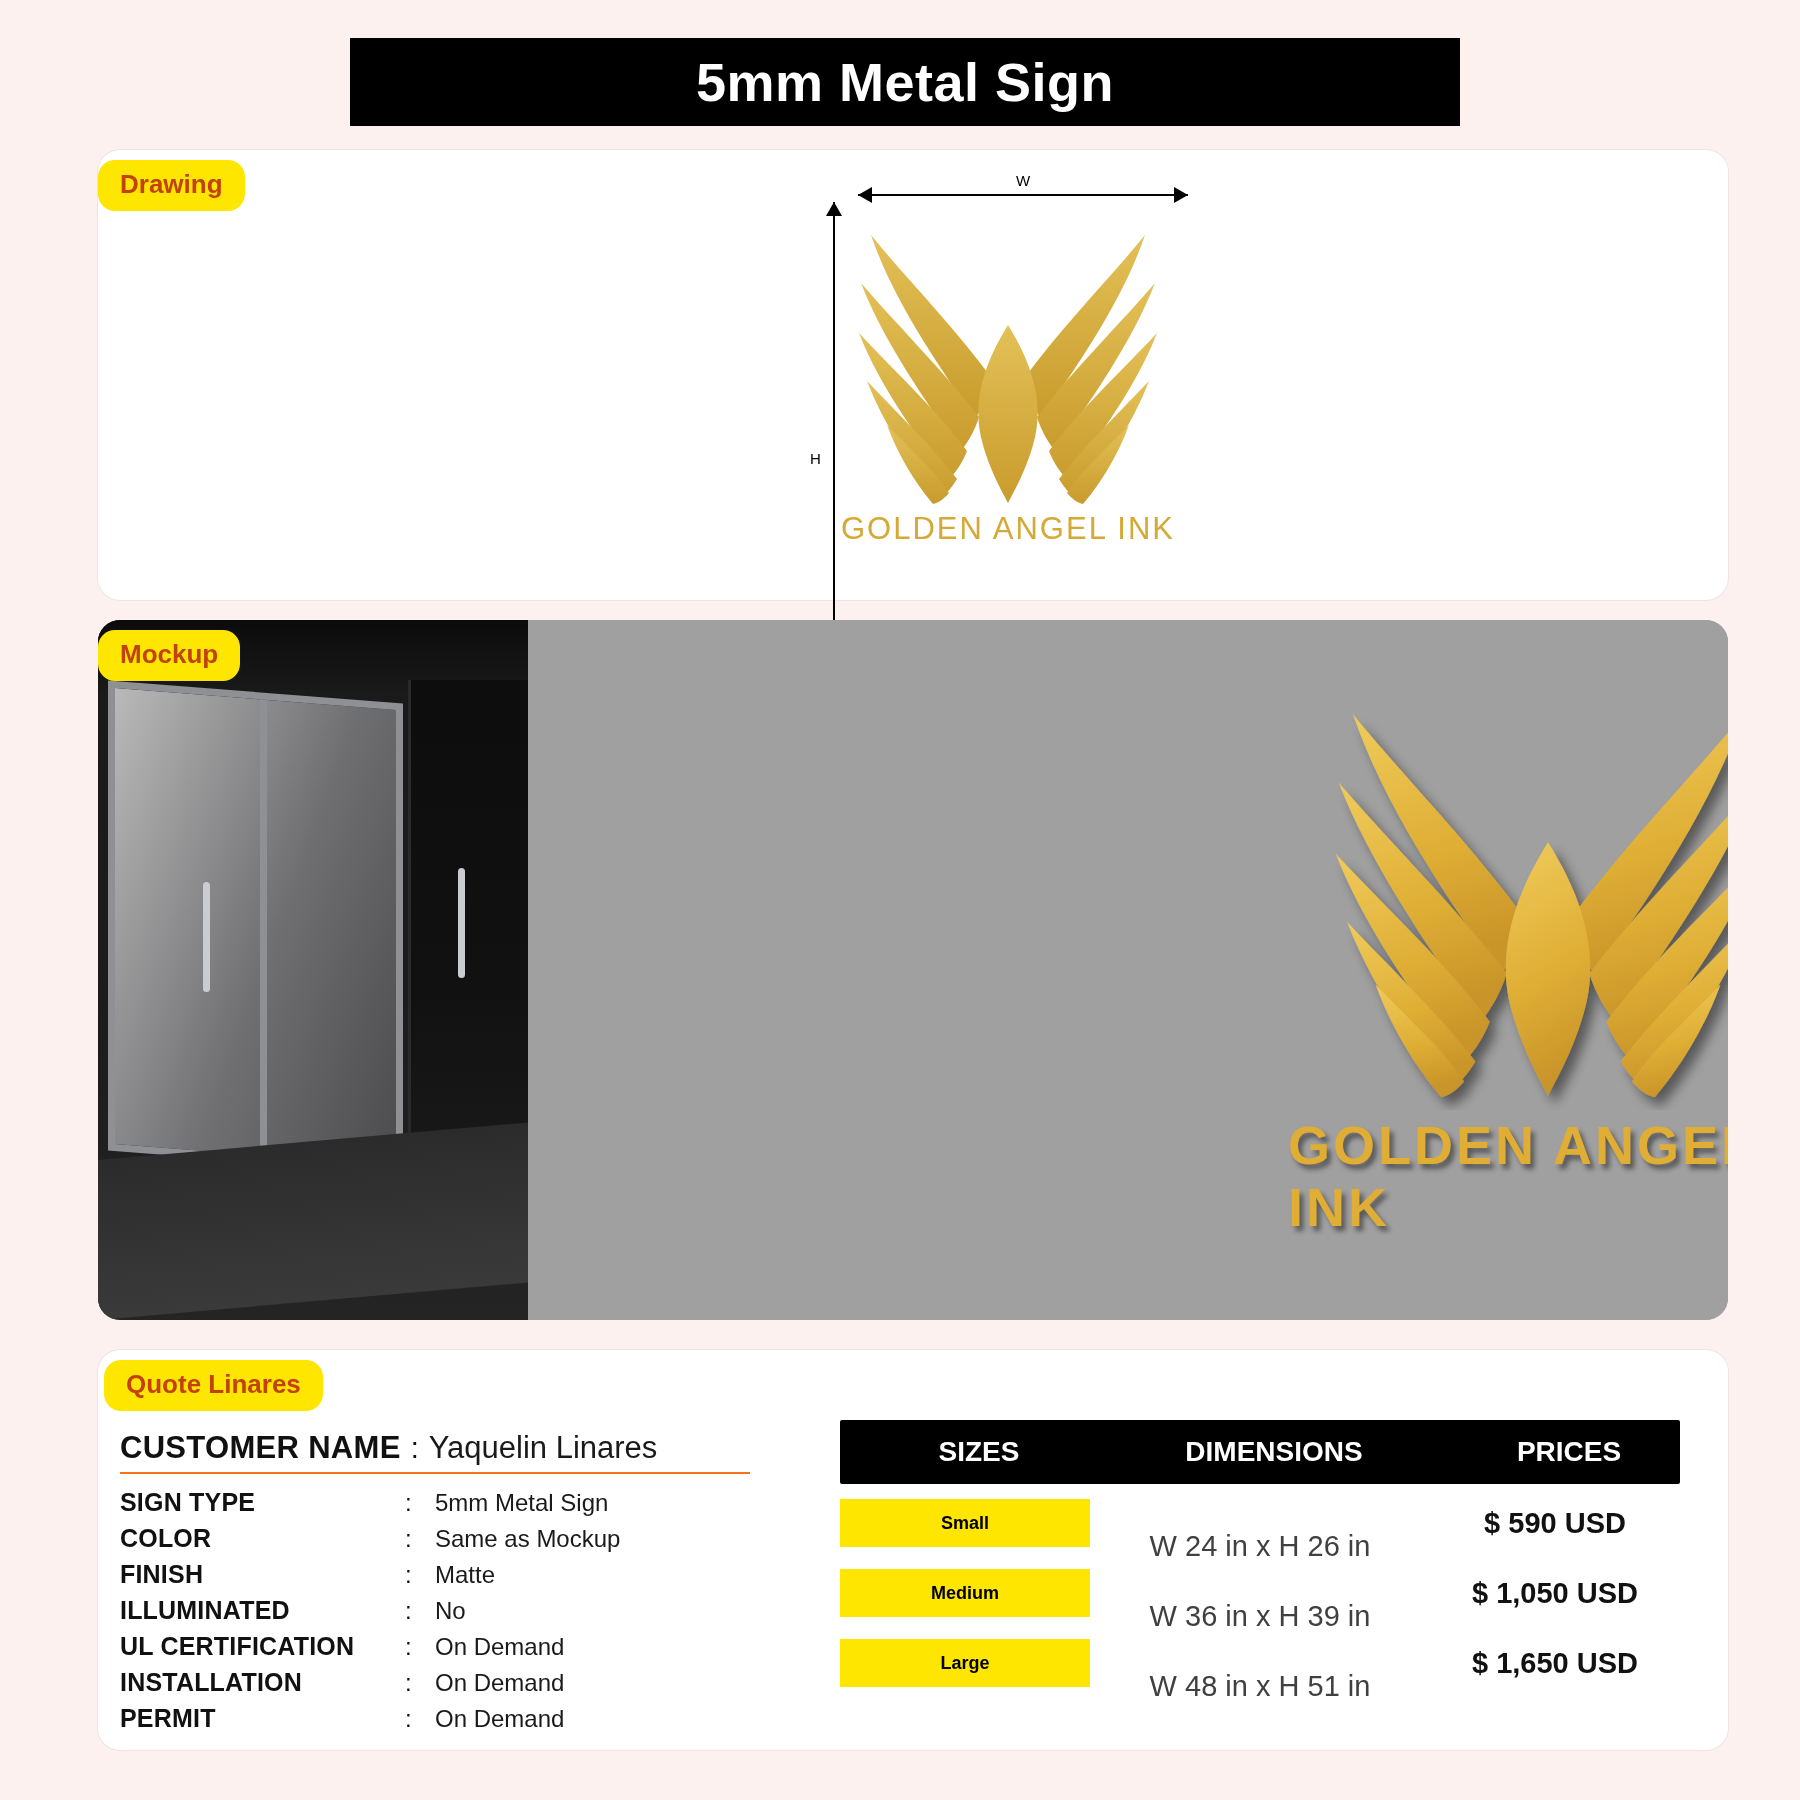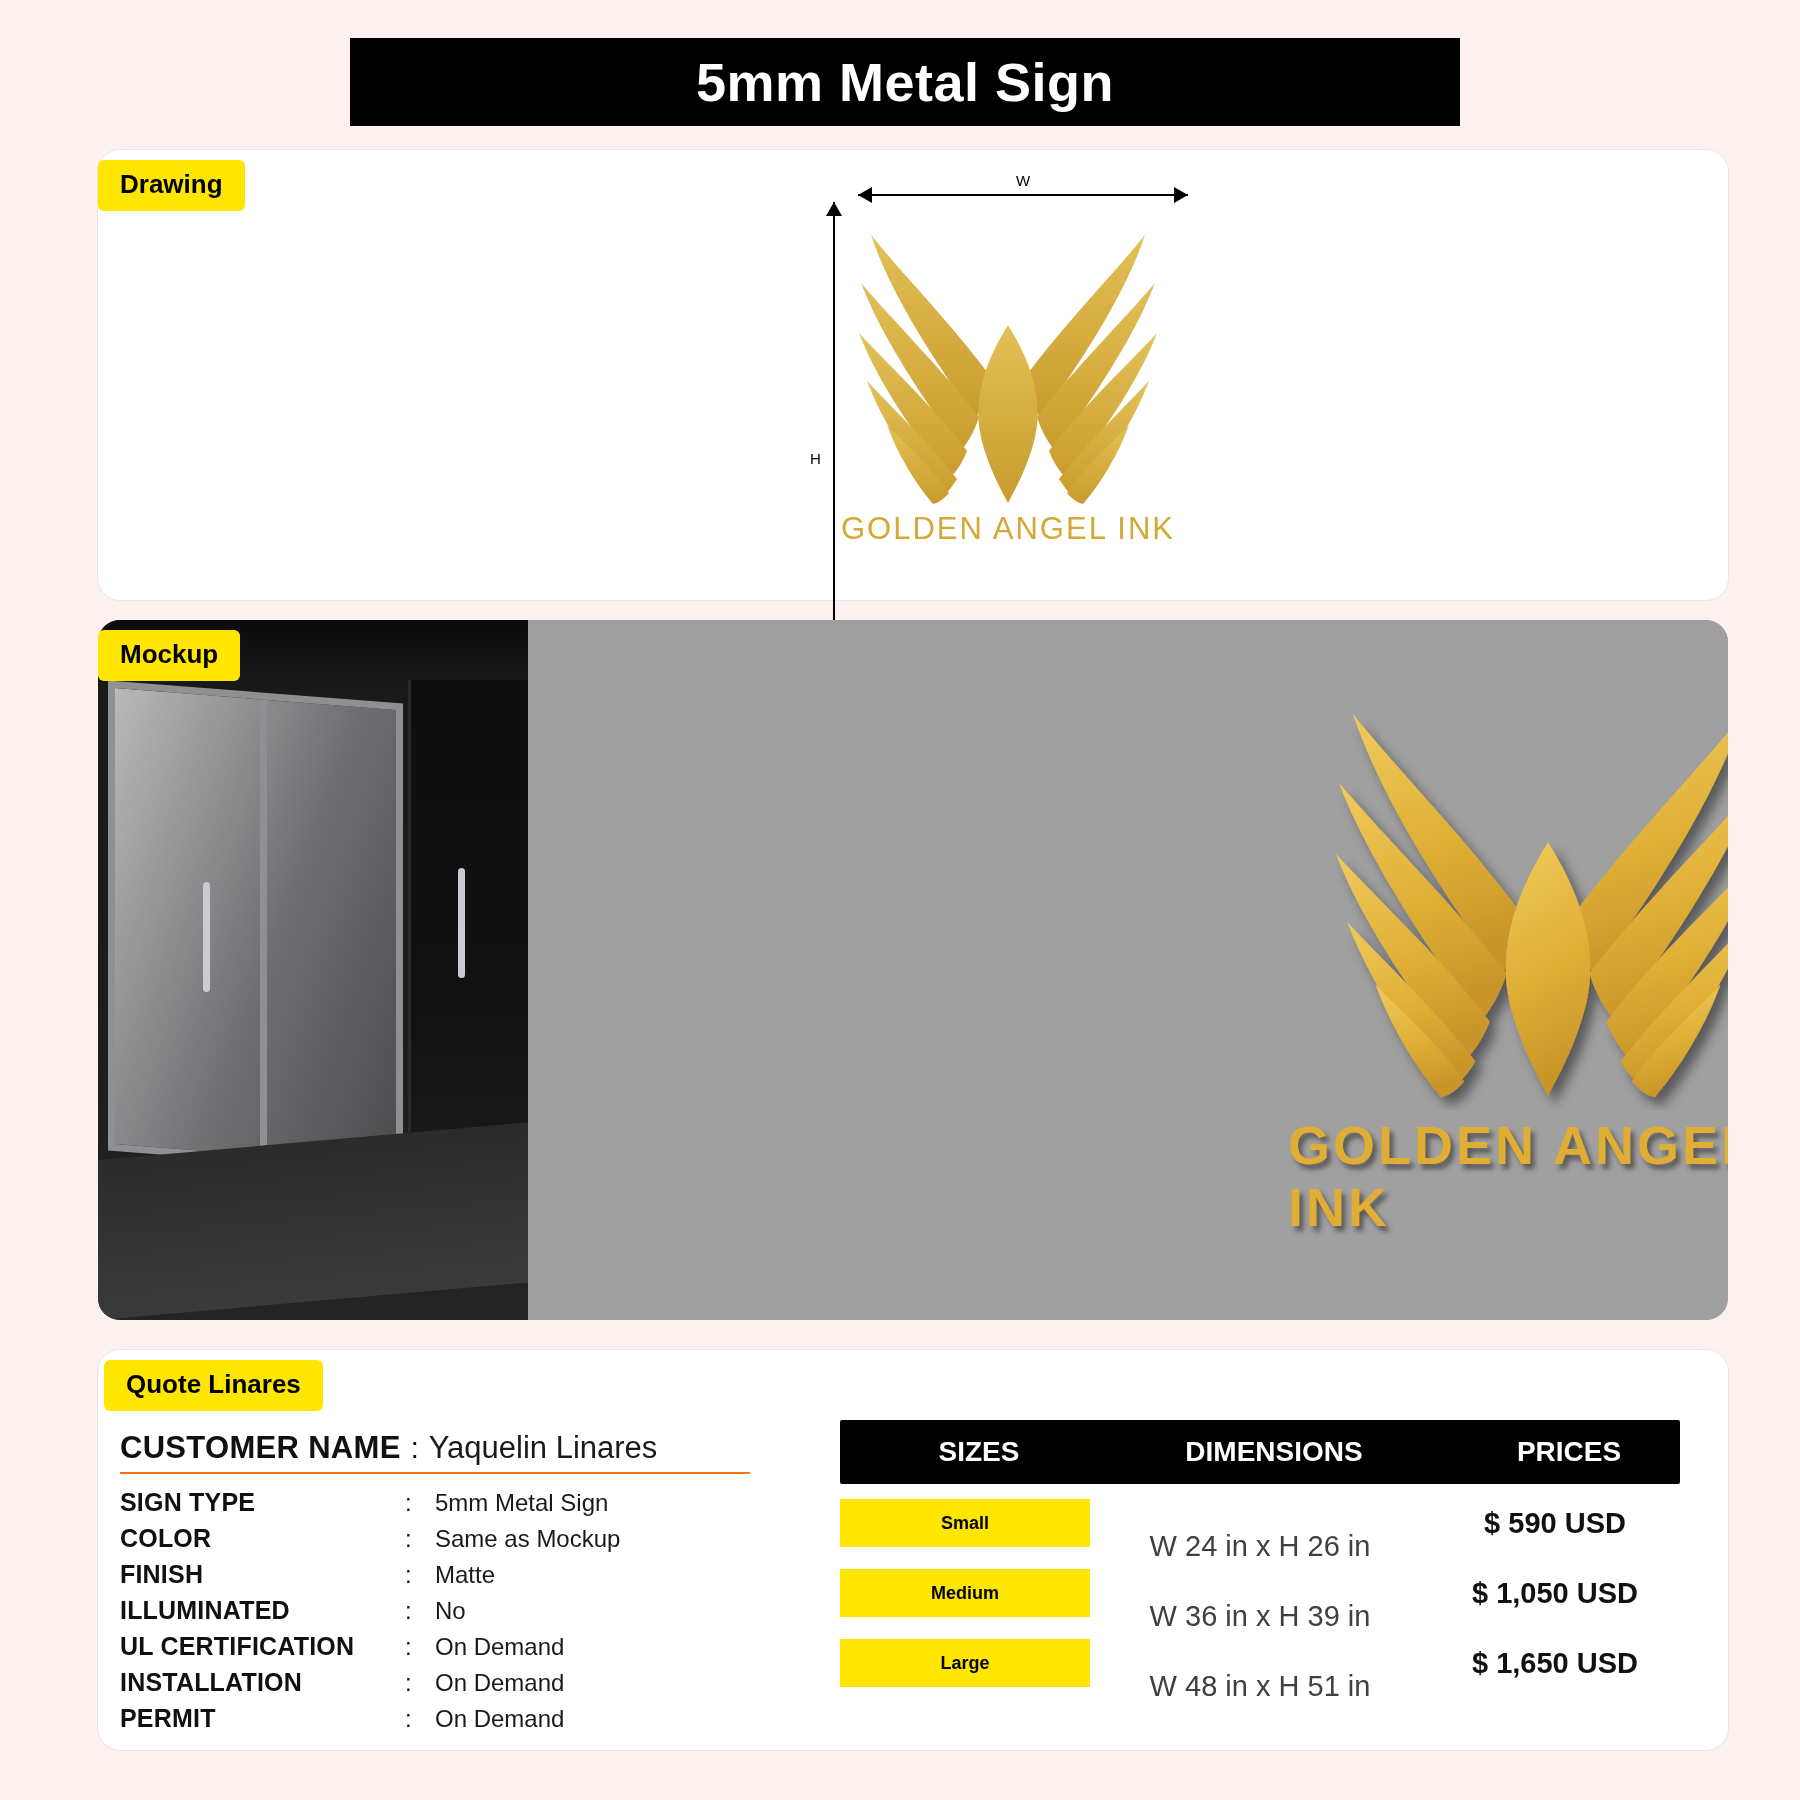--- a/index.html
+++ b/index.html
@@ -33,25 +33,25 @@
 
   
   .panel {
     position: absolute;
     background: #fff;
     border-radius: 22px;
   }
   .tag {
     position: absolute;
     background: #ffe600;
-    color: #000000;
+    color: #c2410c;
     font-weight: bold;
     font-size: 26px;
     padding: 9px 22px 11px 22px;
-    border-radius: 6px;
+    border-radius: 17px;
     z-index: 5;
   }
 
   
   #drawing-panel {
     left: 98px; top: 150px;
     width: 1630px; height: 450px;
     box-shadow: 0 0 0 1px #f0e4e2;
   }
   #drawing-tag { left: 98px; top: 160px; }

